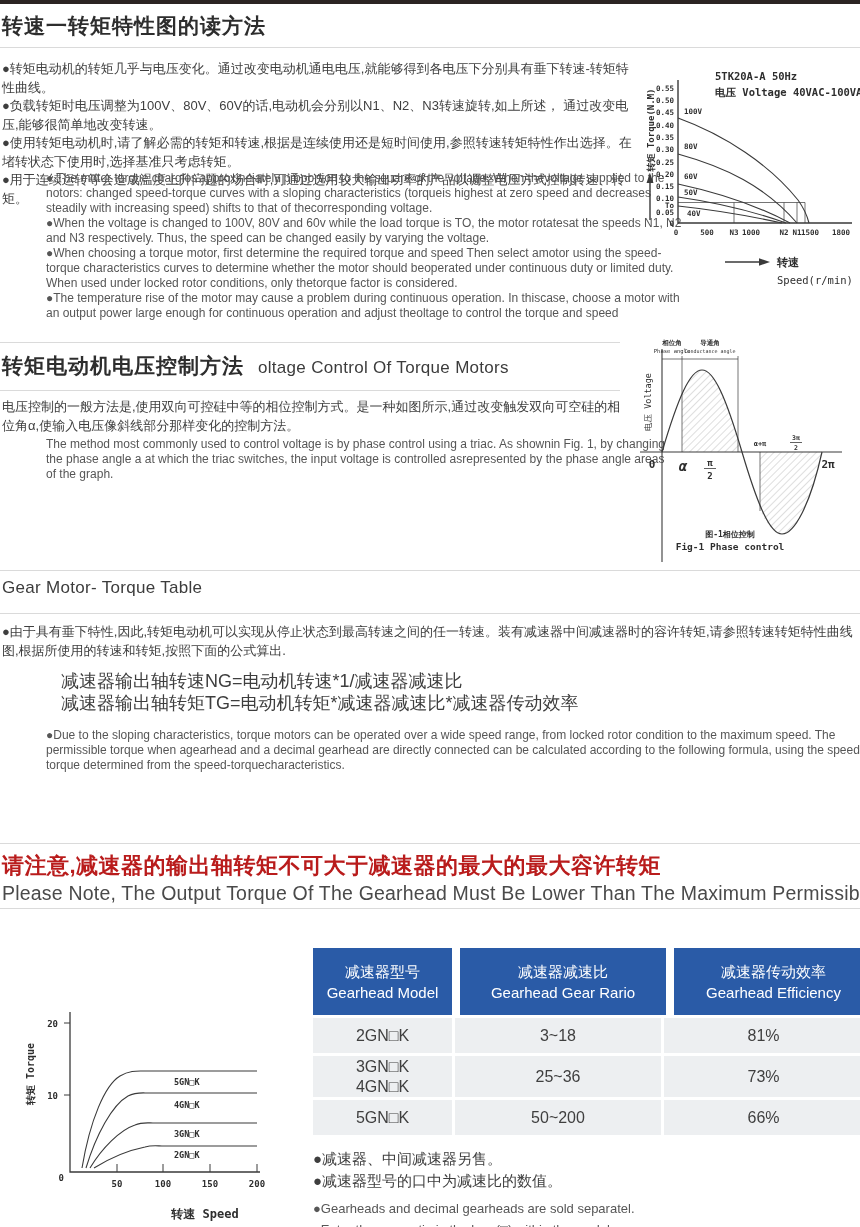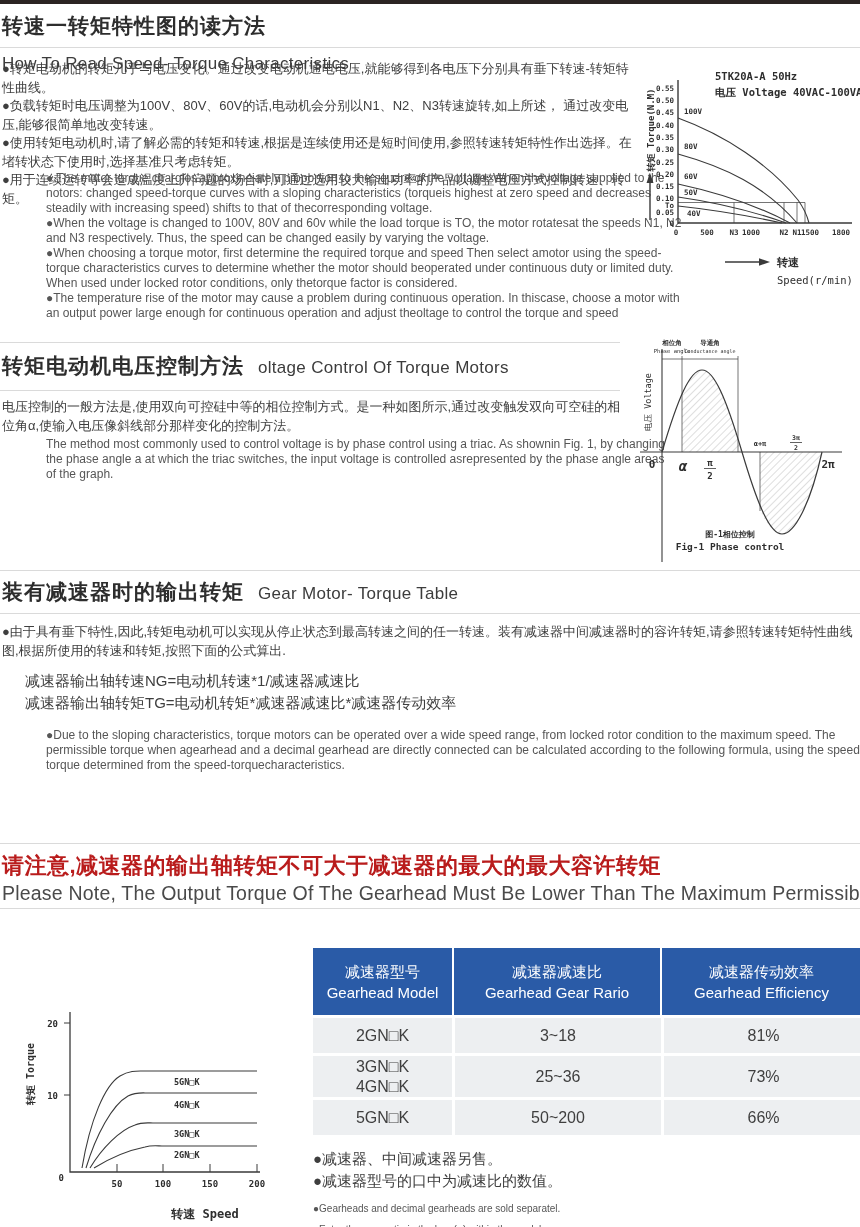--- a/index.html
+++ b/index.html
@@ -6,52 +6,51 @@
   .page{position:relative;width:860px;height:1227px;background:#fff;overflow:hidden;
         font-family:"Liberation Sans",sans-serif;color:#3e3e3e;}
   .abs{position:absolute;}
   .topbar{position:absolute;left:0;top:0;width:860px;height:4px;background:#2b2422;}
   .hr{position:absolute;height:1px;background:#dadada;left:0;}
   .sec-title{position:absolute;display:flex;align-items:baseline;gap:14px;white-space:nowrap;}
   .sec-title .zh{font-size:21px;font-weight:bold;color:#2d2d2d;letter-spacing:1px;}
   .sec-title .en{font-size:17px;color:#3c3c3c;letter-spacing:0.3px;}
   .zh-text{font-size:13px;color:#3e3e3e;line-height:18.5px;}
   .en-text{font-size:12px;color:#565656;line-height:15px;margin-left:44px;}
-  .formula{font-size:15px;color:#3e3e3e;line-height:22px;}
+  .formula{font-size:18px;color:#3e3e3e;line-height:22px;margin-left:36px;}
   .formula-en{font-size:12px;color:#565656;line-height:22px;}
   .big-title-zh{font-size:22px;font-weight:bold;color:#b91c1c;letter-spacing:0.5px;white-space:nowrap;}
   .big-title-en{font-size:19.5px;color:#4a4a4a;letter-spacing:0.2px;white-space:nowrap;}
   
   .gear-table{position:absolute;left:313px;top:948px;width:548px;}
-  .thead{display:grid;grid-template-columns:139px 206px 199px;gap:2px;}
+  .thead{display:grid;grid-template-columns:139px 206px 199px;gap:8px;}
   .th{background:#2a5ba7;color:#fff;height:67px;display:flex;flex-direction:column;
       align-items:center;justify-content:center;text-align:center;}
   .th .l1{font-size:15px;line-height:21px;}
   .th .l2{font-size:15px;line-height:21px;}
   .tbody{margin-top:3px;display:grid;grid-template-columns:139px 206px 199px;
          grid-template-rows:35px 41px 35px;gap:3px;}
   .td{background:#edeff1;display:flex;align-items:center;justify-content:center;
       font-size:16px;color:#3f3f3f;}
   .td.two{flex-direction:column;line-height:20px;}
   .notes{position:absolute;left:313px;top:1148px;width:540px;}
   .notes .nzh{font-size:15px;color:#3e3e3e;line-height:22px;}
-  .notes .nen{font-size:10px;color:#565656;line-height:21px;}
+  .notes .nen{font-size:13px;color:#565656;line-height:21px;}
   .notes .gap{height:6px;}
   svg{position:absolute;overflow:visible;}
   svg text{font-family:"DejaVu Sans Mono","Liberation Sans",sans-serif;fill:#2e2e2e;}
 </style>
 </head>
 <body>
 
 <div class="page">
   <div class="topbar"></div>
 
-  <div class="sec-title" style="left:2px;top:12px;flex-direction:column;">
+  <div class="sec-title" style="left:2px;top:12px;">
     <span class="zh">转速一转矩特性图的读方法</span>
-    <span class="en">How To Read Speed- Torque Characteristics</span>
   </div>
   <div class="hr" style="top:47px;width:860px;"></div>
 
   <div class="abs zh-text" style="left:2px;top:60px;width:638px;">
     <div>●转矩电动机的转矩几乎与电压变化。通过改变电动机通电电压,就能够得到各电压下分别具有垂下转速-转矩特性曲线。</div>
     <div>●负载转矩时电压调整为100V、80V、60V的话,电动机会分别以N1、N2、N3转速旋转,如上所述， 通过改变电压,能够很简单地改变转速。</div>
     <div>●使用转矩电动机时,请了解必需的转矩和转速,根据是连续使用还是短时间使用,参照转速转矩特性作出选择。在堵转状态下使用时,选择基准只考虑转矩。</div>
     <div>●用于连续运转等会造成温度上升问题的场合时,可通过选用较大输出功率的产品以调整电压方式控制转速、转矩。</div>
   </div>
   <div class="abs en-text" style="left:2px;top:171px;width:642px;">
@@ -173,21 +172,20 @@
       <text x="100" y="203" font-size="8" font-weight="bold">图-1相位控制</text>
       <text x="100" y="216" font-size="9.5" font-weight="bold">Fig-1 Phase control</text>
     </g>
     <line x1="74" y1="134.5" x2="86" y2="134.5" stroke="#3a3a3a" stroke-width="0.8"></line>
     <line x1="160" y1="108.5" x2="172" y2="108.5" stroke="#3a3a3a" stroke-width="0.8"></line>
     <text transform="rotate(-90)" x="-68" y="21" font-size="8.5" text-anchor="middle">电压 Voltage</text>
   </svg>
 
   <div class="hr" style="top:570px;width:860px;"></div>
   <div class="sec-title" style="left:2px;top:578px;">
-    <span class="zh">装有减速器时的输出转矩</span>
     <span class="en">Gear Motor- Torque Table</span>
   </div>
   <div class="hr" style="top:613px;width:860px;"></div>
   <div class="abs zh-text" style="left:2px;top:623px;width:852px;">●由于具有垂下特性,因此,转矩电动机可以实现从停止状态到最高转速之间的任一转速。装有减速器中间减速器时的容许转矩,请参照转速转矩特性曲线图,根据所使用的转速和转矩,按照下面的公式算出.</div>
   <div class="abs" style="left:25px;top:670px;">
     <div class="formula">减速器输出轴转速NG=电动机转速*1/减速器减速比</div>
     <div class="formula">减速器输出轴转矩TG=电动机转矩*减速器减速比*减速器传动效率</div>
   </div>
   <div class="abs en-text" style="left:2px;top:728px;width:852px;">●Due to the sloping characteristics, torque motors can be operated over a wide speed range, from locked rotor condition to the maximum speed. The permissible torque when agearhead and a decimal gearhead are directly connected can be calculated according to the following formula, using the speed and torque determined from the speed-torquecharacteristics.</div>
 

